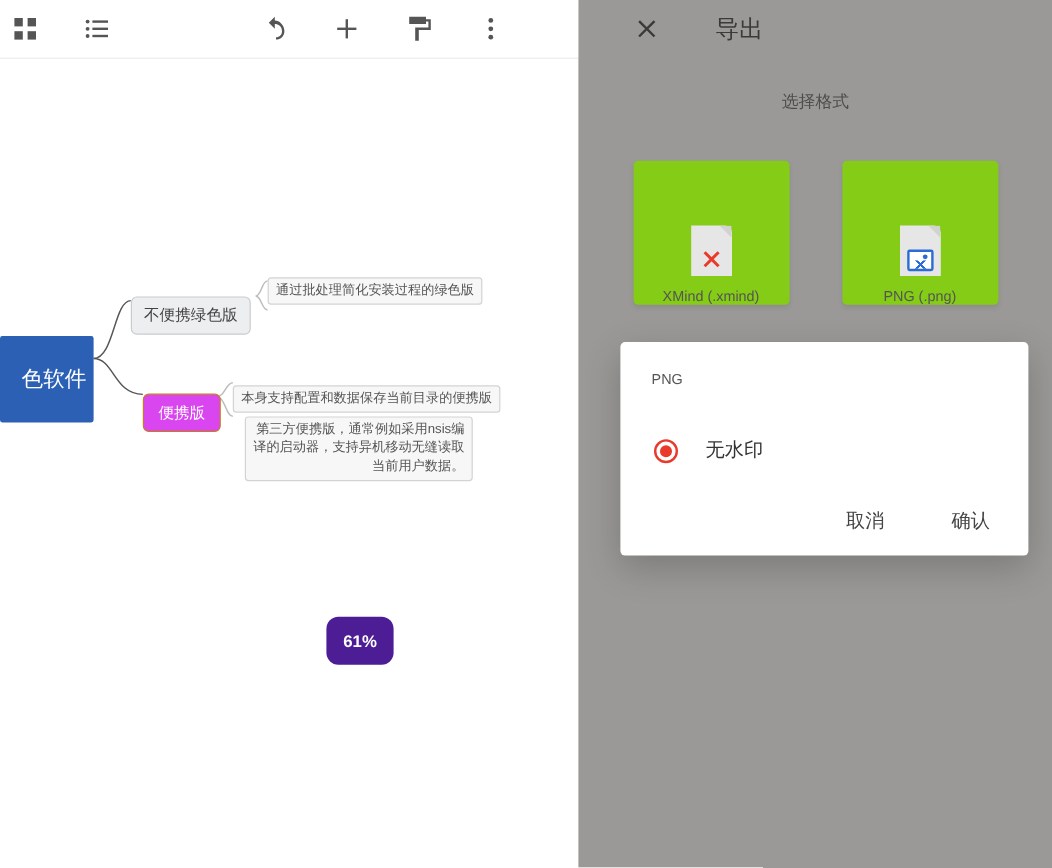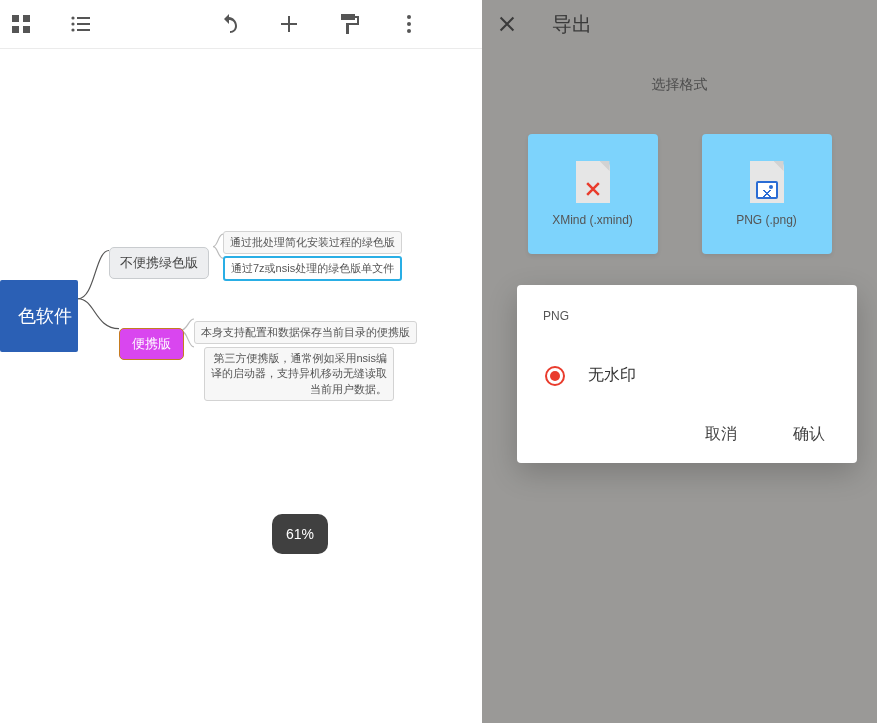--- a/index.html
+++ b/index.html
@@ -25,37 +25,38 @@
   padding: 0 8px; gap: 34px;
   color: #555;
   box-shadow: 0 1px 0 rgba(0,0,0,0.08);
   background: #fff; position: relative; z-index: 2;
 }
 .toolbar .spacer { width: 54px; }
 .tool-icon { width: 26px; height: 26px; display: flex; align-items: center; justify-content: center; cursor: pointer; }
 .tool-icon svg { width: 24px; height: 24px; fill: #555; }
 .right-toolbar {
   height: 48px; display: flex; align-items: center;
-  padding: 0 12px; gap: 32px;
+  padding: 0 12px; gap: 44px;
   color: #3a3a3a;
+  margin-left: 32px;
 }
 .right-toolbar .title { font-size: 20px; font-weight: 500; color: #3a3a3a; }
 .right-toolbar .close svg { width: 22px; height: 22px; stroke: #3a3a3a; stroke-width: 2.2; fill: none; }
 .format-label {
   text-align: center; font-size: 14px; color: #4d4d4d;
   margin-top: 28px;
 }
 .format-cards {
   display: flex; gap: 44px; justify-content: center; margin-top: 40px;
   padding: 0 18px;
 }
 .format-card {
-  background: #7dd3fc; border-radius: 4px;
+  background: #84cc16; border-radius: 4px;
   width: 130px; height: 120px;
-  display: flex; flex-direction: column; align-items: center; justify-content: center;
+  display: flex; flex-direction: column; align-items: center; justify-content: flex-end;
   box-shadow: 0 2px 4px rgba(0,0,0,0.08);
   font-size: 13px; color: #333;
 }
 .format-card .thumb { width: 34px; height: 42px; margin-bottom: 10px; position: relative; }
 .format-card .thumb.page {
   background: #e6e6e6; border-top-right-radius: 6px;
 }
 .format-card .thumb.page::after {
   content: ""; position: absolute; top: 0; right: 0;
   width: 10px; height: 10px; background: #d2d2d2;
@@ -106,24 +107,25 @@
 }
 .dialog-actions .btn { font-size: 16px; color: #444; cursor: pointer; }
 
 
 .canvas {
   position: absolute; top: 48px; left: 0; right: 0; bottom: 0;
   overflow: hidden;
 }
 .zoom-badge {
   position: absolute; left: 272px; top: 466px;
-  background: #404040; color: #fff;
+  background: #4c1d95; color: #fff;
   border-radius: 10px;
   padding: 12px 14px;
   font-size: 14px;
+  font-weight: bold;
 }
 .node-root {
   position: absolute; left: 0; top: 232px;
   width: 78px; height: 72px;
   background: #2b60b5; color: #fff;
   display: flex; align-items: center; justify-content: flex-end;
   padding-right: 6px; font-size: 18px; font-weight: 500;
   border-radius: 2px;
 }
 .mid-node {
@@ -204,21 +206,20 @@
       <svg class="wires" viewBox="0 0 482 700" preserveAspectRatio="none">
         <path d="M78 260 C95 260 95 210 109 210"></path>
         <path d="M78 260 C95 260 95 291 119 291"></path>
         <path class="bracket" d="M213 206 C218 206 218 193 223 193 M213 206 C218 206 218 218 223 218"></path>
         <path class="bracket" d="M180 293 C188 293 188 281 194 281 M180 293 C188 293 188 310 194 310"></path>
       </svg>
       <div class="node-root">色软件</div>
       <div class="mid-node mid-a">不便携绿色版</div>
       <div class="mid-node mid-b">便携版</div>
       <div class="leaf-node leaf-a1">通过批处理简化安装过程的绿色版</div>
-      <div class="leaf-node leaf-a2 leaf-sel">通过7z或nsis处理的绿色版单文件</div>
       <div class="leaf-node leaf-b1">本身支持配置和数据保存当前目录的便携版</div>
       <div class="leaf-node leaf-b2">第三方便携版，通常例如采用nsis编译的启动器，支持异机移动无缝读取当前用户数据。</div>
 
       <div class="zoom-badge">61%</div>
     </div>
   </div>
 
   <div class="right-pane">
     <div class="right-toolbar">
       <div class="close tool-icon">

